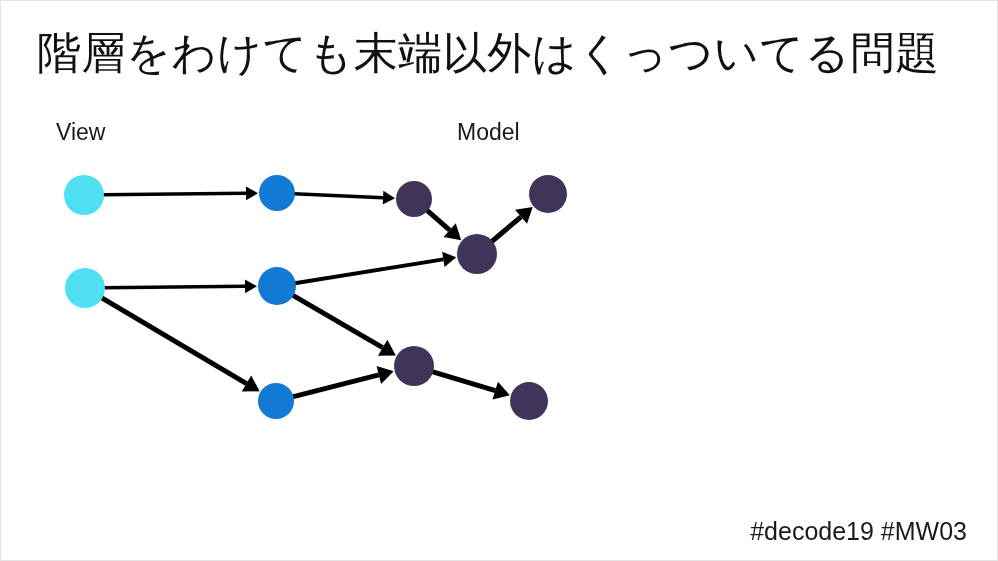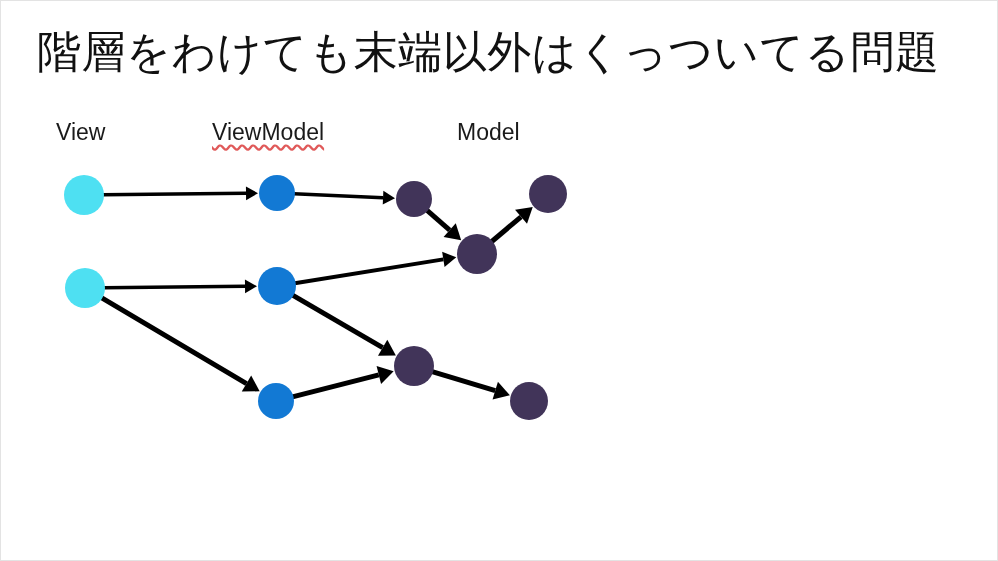--- a/index.html
+++ b/index.html
@@ -22,21 +22,20 @@
   #slide-title {
     position: absolute;
     left: 36px;
     top: 27px;
     font-size: 44px;
     line-height: 1.12;
     color: #111111;
     letter-spacing: 0.5px;
     font-weight: 400;
     white-space: nowrap;
-    font-family: Liberation Serif, serif;
   }
   .col-label {
     position: absolute;
     font-size: 23px;
     color: #1a1a1a;
     font-weight: 400;
     white-space: nowrap;
   }
   .col-label.misspelled {
     text-decoration: underline wavy #e05a5a;
@@ -61,21 +60,20 @@
 </style>
 </head>
 <body>
 
 <div id="slide" style="background: rgb(255, 255, 255); border-color: rgb(227, 227, 227);">
 
   <div id="slide-title">階層をわけても末端以外はくっついてる問題</div>
 
   <div class="col-label" id="label-view" style="left: 55px; top: 118px; color: rgb(26, 26, 26); text-align: center;">View</div>
 
-  <div class="col-label misspelled" id="label-viewmodel" style="left: 211px; top: 118px; color: rgb(26, 26, 26);">ViewModel</div>
 
   <div class="col-label" id="label-model" style="left: 440px; top: 118px; color: rgb(26, 26, 26); margin-left: 16px;">Model</div>
 
   <svg id="diagram" viewBox="0 0 998 561">
     <g id="edges-group">
         <line x1="101.99897992054045" y1="193.80311937906177" x2="245.01666353484498" y2="192.3210708441985" stroke="#000000" stroke-width="3.5" stroke-linecap="butt"></line>
         <polygon points="257.0010200794596,192.19688062093823 245.088421340108,199.2456990520797 244.94490572958196,185.3964426363173" fill="#000000"></polygon>
         <line x1="292.9837199366785" y1="192.74381255197133" x2="382.0446728095304" y2="196.64429223983345" stroke="#000000" stroke-width="3.5" stroke-linecap="butt"></line>
         <polygon points="394.01819536488875,197.16868008897322 381.74167857880093,203.56266050815688 382.3476670402599,189.72592397151" fill="#000000"></polygon>
         <line x1="425.80638803458737" y1="209.18018003019532" x2="448.65459496143995" y2="229.12702734728884" stroke="#000000" stroke-width="5" stroke-linecap="butt"></line>
@@ -102,14 +100,15 @@
         <circle cx="276" cy="285" r="19" fill="#1279D4"></circle>
         <circle cx="275" cy="400" r="18" fill="#1279D4"></circle>
         <circle cx="413" cy="198" r="18" fill="#413459"></circle>
         <circle cx="547" cy="193" r="19" fill="#413459"></circle>
         <circle cx="476" cy="253" r="20" fill="#413459"></circle>
         <circle cx="413" cy="365" r="20" fill="#413459"></circle>
         <circle cx="528" cy="400" r="19" fill="#413459"></circle>
       </g>
   </svg>
 
+  <div id="footer">#decode19 #MW03</div>
 
 </div>
 
 </body></html>

